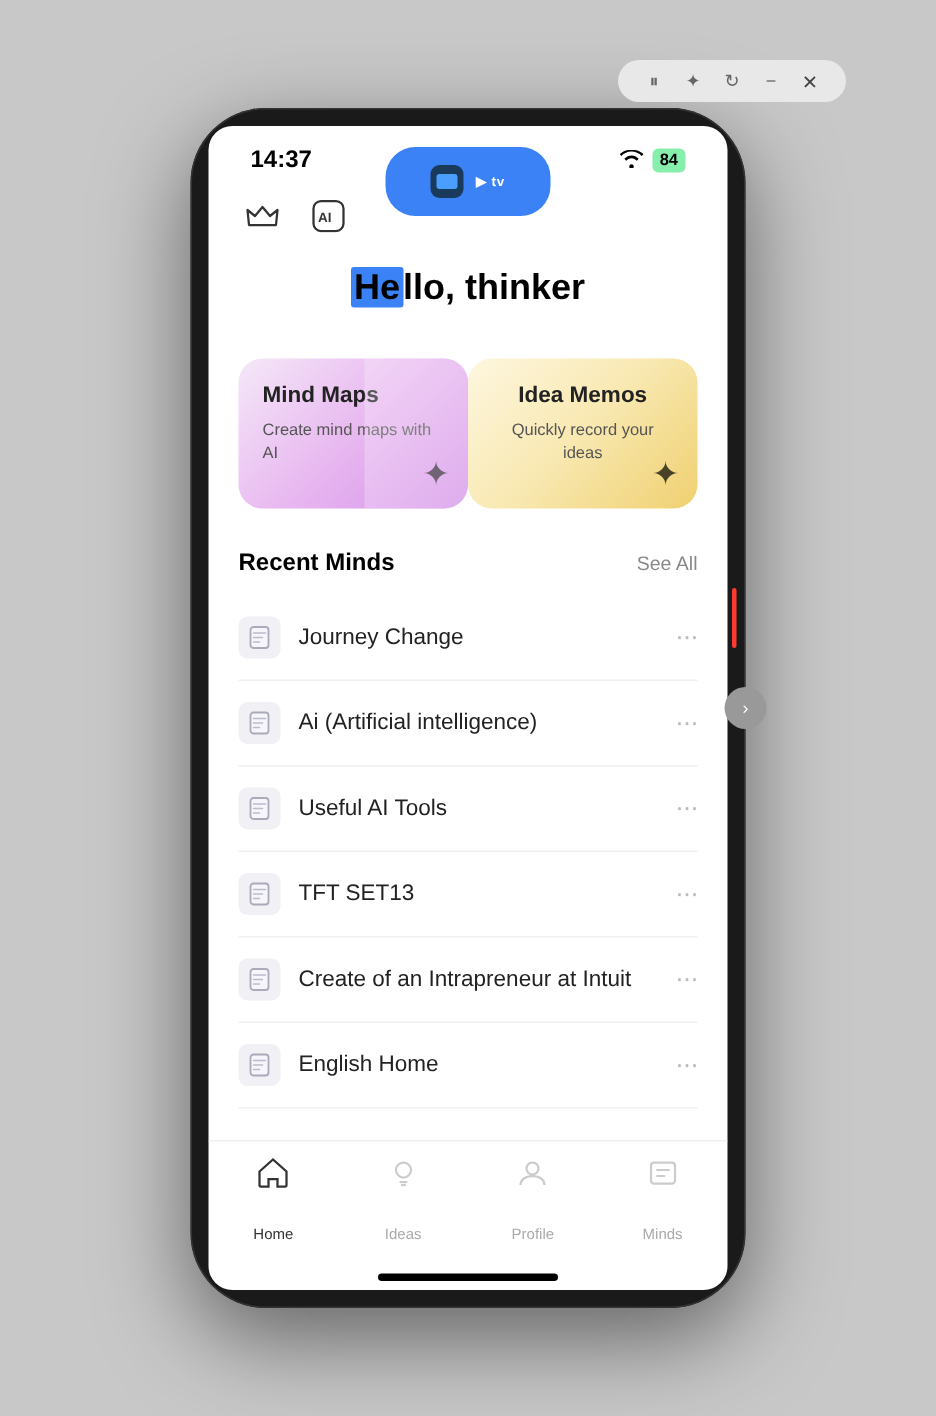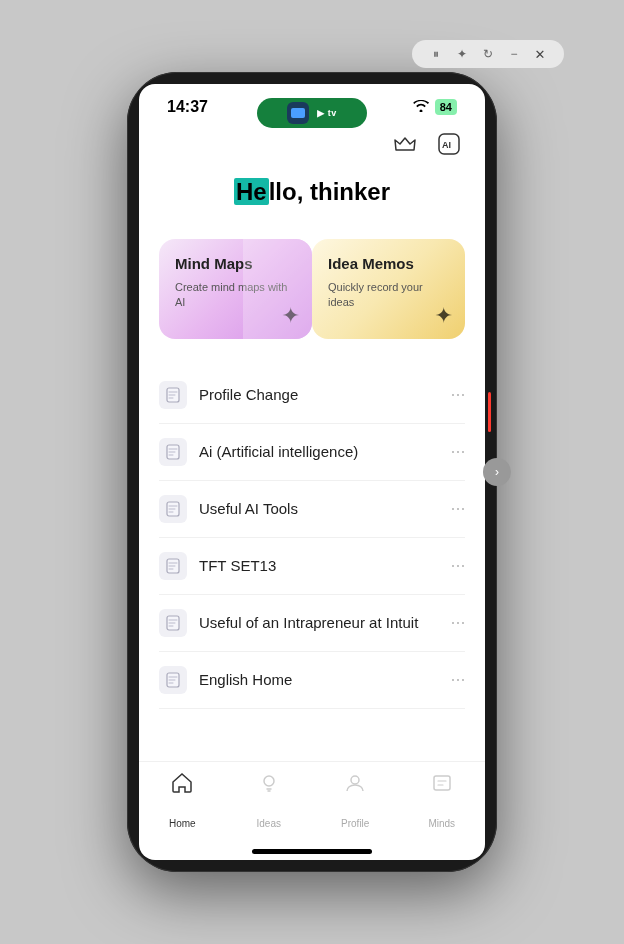--- a/index.html
+++ b/index.html
@@ -90,22 +90,22 @@
       font-weight: 700;
       padding: 2px 5px;
       border-radius: 4px;
     }
     .dynamic-island {
       position: absolute;
       top: 14px;
       left: 50%;
       transform: translateX(-50%);
       width: 110px;
-      height: 30px;
-      background: #15803d;
+      height: 46px;
+      background: #3b82f6;
       border-radius: 20px;
       display: flex;
       align-items: center;
       justify-content: center;
       gap: 8px;
     }
     .di-icon {
       width: 22px;
       height: 22px;
       background: #1a3a5c;
@@ -121,21 +121,20 @@
     .di-tv {
       color: #fff;
       font-size: 9px;
       font-weight: 600;
       letter-spacing: 0.5px;
     }
 
     
     .top-icons {
       display: flex;
-      justify-content: flex-end;
       padding: 4px 20px 8px;
       gap: 12px;
       flex-shrink: 0;
     }
     .top-icon-btn {
       width: 32px;
       height: 32px;
       display: flex;
       align-items: center;
       justify-content: center;
@@ -157,21 +156,21 @@
       padding: 10px 0 24px;
     }
     .hero-title {
       font-size: 24px;
       font-weight: 700;
       color: #000;
       margin-bottom: 8px;
       line-height: 1.2;
     }
     .hero-title .highlight {
-      background: #14b8a6;
+      background: #3b82f6;
       padding: 0 2px;
       border-radius: 2px;
       margin-top: 12px;
     }
     .hero-subtitle {
       font-size: 14px;
       color: #444;
       font-weight: 400;
     }
 
@@ -187,20 +186,21 @@
       padding: 16px;
       min-height: 100px;
       position: relative;
       overflow: hidden;
     }
     .card-mind {
       background: linear-gradient(135deg, #f5e8f8 0%, #e8b8f0 50%, #d490e8 100%);
     }
     .card-idea {
       background: linear-gradient(135deg, #fef7e0 0%, #f8e8b0 50%, #f0d070 100%);
+      text-align: center;
     }
     .card-title {
       font-size: 15px;
       font-weight: 700;
       color: #222;
       margin-bottom: 8px;
     }
     .card-subtitle {
       font-size: 11px;
       color: #555;
@@ -402,30 +402,34 @@
           <div class="card-subtitle">Create mind maps with AI</div>
           <div class="card-decoration">✦</div>
         </div>
         <div class="card card-idea">
           <div class="card-title">Idea Memos</div>
           <div class="card-subtitle">Quickly record your ideas</div>
           <div class="card-decoration">✦</div>
         </div>
       </div>
 
+      <div class="section-header">
+        <span class="section-title">Recent Minds</span>
+        <span class="see-all">See All</span>
+      </div>
 
       <div id="list-container">
           <div class="list-item">
       <div class="list-icon">
         <svg width="14" height="16" viewBox="0 0 14 16" fill="none">
           <rect x="1" y="1" width="12" height="14" rx="2" stroke="#aab" stroke-width="1.2" fill="#f5f5fa"></rect>
           <path d="M3 5h8M3 8h6M3 11h4" stroke="#bbc" stroke-width="1" stroke-linecap="round"></path>
         </svg>
       </div>
-      <span class="list-label">Profile Change</span>
+      <span class="list-label">Journey Change</span>
       <span class="list-more">···</span>
     </div>
           <div class="list-item">
       <div class="list-icon">
         <svg width="14" height="16" viewBox="0 0 14 16" fill="none">
           <rect x="1" y="1" width="12" height="14" rx="2" stroke="#aab" stroke-width="1.2" fill="#f5f5fa"></rect>
           <path d="M3 5h8M3 8h6M3 11h4" stroke="#bbc" stroke-width="1" stroke-linecap="round"></path>
         </svg>
       </div>
       <span class="list-label">Ai (Artificial intelligence)</span>
@@ -451,21 +455,21 @@
       <span class="list-label">TFT SET13</span>
       <span class="list-more">···</span>
     </div>
           <div class="list-item">
       <div class="list-icon">
         <svg width="14" height="16" viewBox="0 0 14 16" fill="none">
           <rect x="1" y="1" width="12" height="14" rx="2" stroke="#aab" stroke-width="1.2" fill="#f5f5fa"></rect>
           <path d="M3 5h8M3 8h6M3 11h4" stroke="#bbc" stroke-width="1" stroke-linecap="round"></path>
         </svg>
       </div>
-      <span class="list-label">Useful of an Intrapreneur at Intuit</span>
+      <span class="list-label">Create of an Intrapreneur at Intuit</span>
       <span class="list-more">···</span>
     </div>
           <div class="list-item">
       <div class="list-icon">
         <svg width="14" height="16" viewBox="0 0 14 16" fill="none">
           <rect x="1" y="1" width="12" height="14" rx="2" stroke="#aab" stroke-width="1.2" fill="#f5f5fa"></rect>
           <path d="M3 5h8M3 8h6M3 11h4" stroke="#bbc" stroke-width="1" stroke-linecap="round"></path>
         </svg>
       </div>
       <span class="list-label">English Home</span>

